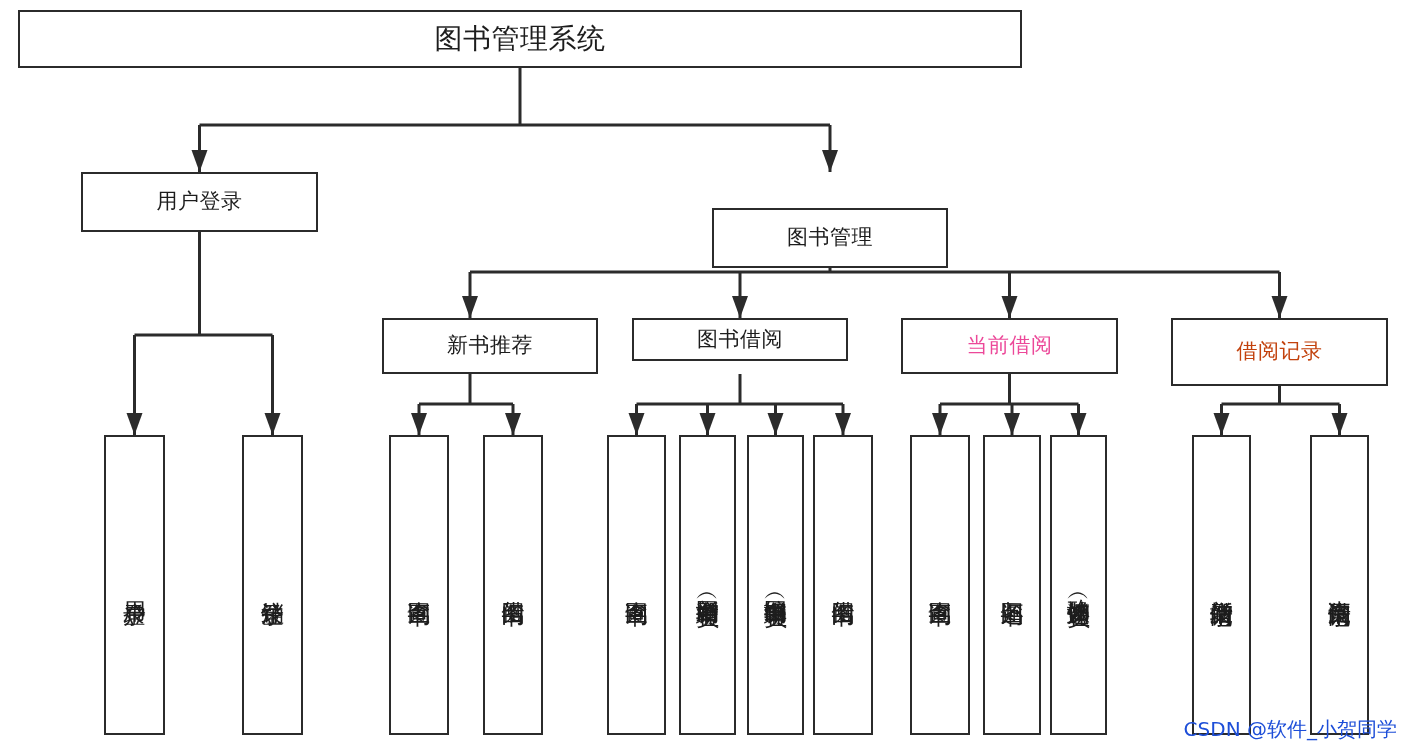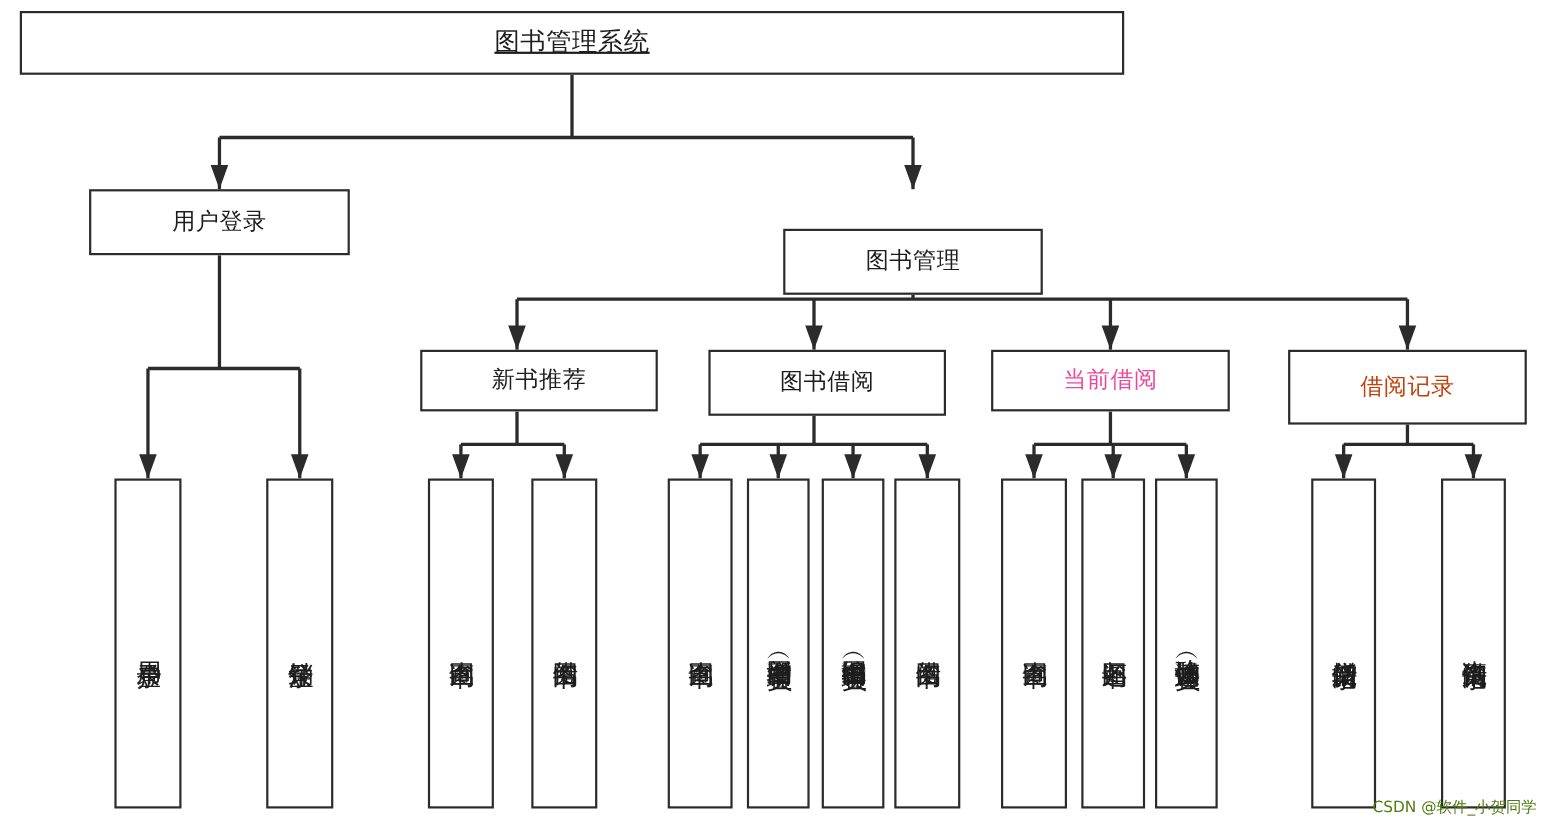--- a/index.html
+++ b/index.html
@@ -36,40 +36,39 @@
     display: block;
     text-align: center;
     line-height: 1.12;
     white-space: pre;
   }
   .node.horiz .lbl {
     font-size: 21px;
     letter-spacing: 0.5px;
   }
   .node.root .lbl {
-    font-size: 23px;
-    text-decoration: underline;
+    font-size: 28px;
   }
   .node.vert {
     align-items: center;
     justify-content: center;
   }
   .node.vert .lbl {
     writing-mode: vertical-rl;
     text-orientation: upright;
     font-size: 23px;
     line-height: 1.0;
     letter-spacing: 1px;
   }
   #watermark {
     position: absolute;
     right: 8px;
     bottom: 4px;
-    font-size: 14px;
-    color: #4d7c0f;
+    font-size: 20px;
+    color: #1d4ed8;
     font-family: "DejaVu Sans", "Liberation Sans", sans-serif;
     white-space: nowrap;
     pointer-events: none;
   }
 </style>
 </head>
 <body>
 
 <div id="canvas">
 
@@ -134,21 +133,21 @@
       </div>
       <div class="node horiz" style="left: 81px; top: 172px; width: 237px; height: 60px; border-color: rgb(43, 43, 43); background: rgb(255, 255, 255); color: rgb(29, 29, 29);">
         <span class="lbl">用户登录</span>
       </div>
       <div class="node horiz" style="left: 712px; top: 172px; width: 236px; height: 60px; border-color: rgb(43, 43, 43); background: rgb(255, 255, 255); color: rgb(29, 29, 29); margin-top: 36px;">
         <span class="lbl">图书管理</span>
       </div>
       <div class="node horiz" style="left: 382px; top: 318px; width: 216px; height: 56px; border-color: rgb(43, 43, 43); background: rgb(255, 255, 255); color: rgb(29, 29, 29);">
         <span class="lbl">新书推荐</span>
       </div>
-      <div class="node horiz" style="left: 632px; top: 318px; width: 216px; height: 60px; border-color: rgb(43, 43, 43); background: rgb(255, 255, 255); color: rgb(29, 29, 29); margin-left: 12px;">
+      <div class="node horiz" style="left: 632px; top: 318px; width: 216px; height: 43px; border-color: rgb(43, 43, 43); background: rgb(255, 255, 255); color: rgb(29, 29, 29);">
         <span class="lbl">图书借阅</span>
       </div>
       <div class="node horiz" style="left: 901px; top: 318px; width: 217px; height: 56px; border-color: rgb(43, 43, 43); background: rgb(255, 255, 255); color: #ec4899;">
         <span class="lbl">当前借阅</span>
       </div>
       <div class="node horiz" style="left: 1171px; top: 318px; width: 217px; height: 68px; border-color: rgb(43, 43, 43); background: rgb(255, 255, 255); color: #c2410c;">
         <span class="lbl">借阅记录</span>
       </div>
       <div class="node vert" style="left: 104px; top: 435px; width: 61px; height: 300px; border-color: rgb(43, 43, 43); background: rgb(255, 255, 255); color: rgb(29, 29, 29);">
         <span class="lbl">用户登录</span>

